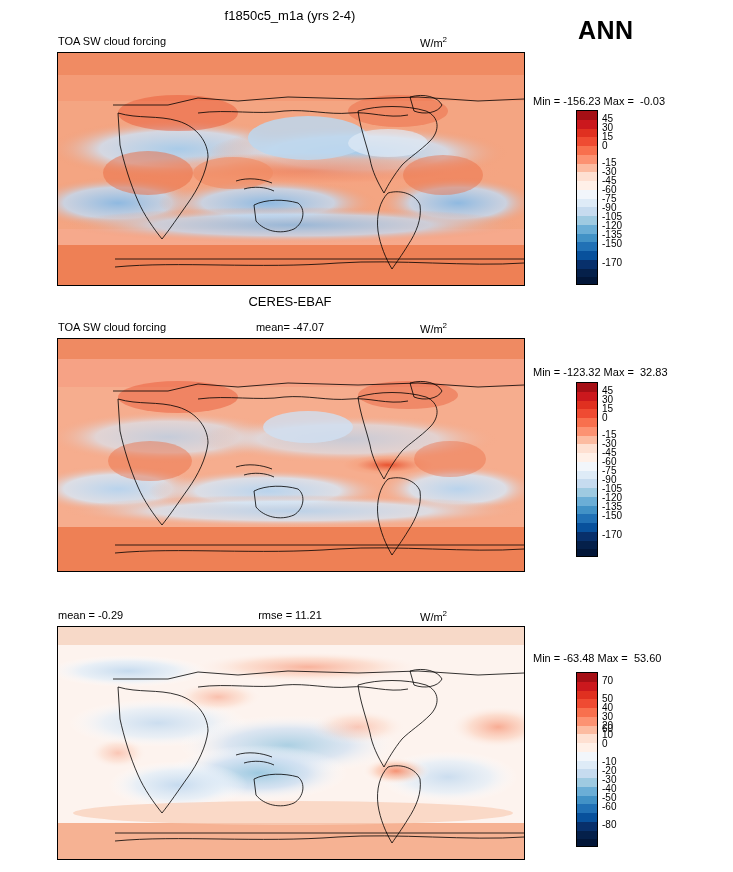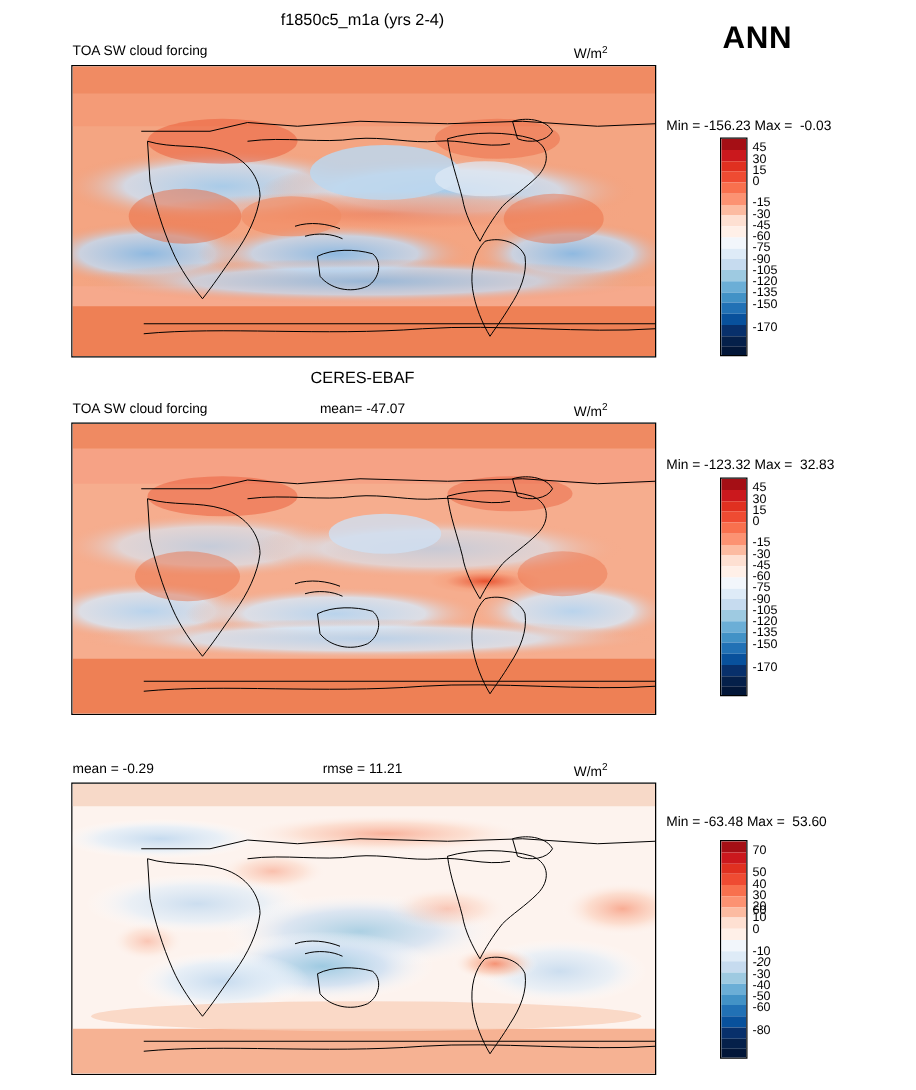--- a/index.html
+++ b/index.html
@@ -33,21 +33,21 @@
     font-size: 11px;
   }
   .label-center {
     position: absolute;
     font-size: 11px;
     text-align: center;
   }
   .label-right {
     position: absolute;
     font-size: 11px;
-    text-align: center;
+    text-align: left;
   }
   .ann-title {
     position: absolute;
     left: 578px;
     top: 16px;
     font-size: 25px;
     font-weight: bold;
     letter-spacing: 0.5px;
   }
   .minmax {
@@ -381,20 +381,20 @@
   <div class="cbar-labels" style="left:602px;top:92px;height:175px;width:40px;">
     <span class="cbar-label" style="top:4px;">70</span>
     <span class="cbar-label" style="top:13px;margin-top:39px;">60</span>
     <span class="cbar-label" style="top:22px;">50</span>
     <span class="cbar-label" style="top:31px;">40</span>
     <span class="cbar-label" style="top:40px;">30</span>
     <span class="cbar-label" style="top:49px;">20</span>
     <span class="cbar-label" style="top:58px;">10</span>
     <span class="cbar-label" style="top:67px;">0</span>
     <span class="cbar-label" style="top:85px;">-10</span>
-    <span class="cbar-label" style="top:94px;font-style:italic;">-20</span>
+    <span class="cbar-label" style="top:94px;">-20</span>
     <span class="cbar-label" style="top:103px;">-30</span>
     <span class="cbar-label" style="top:112px;">-40</span>
     <span class="cbar-label" style="top:121px;">-50</span>
     <span class="cbar-label" style="top:130px;">-60</span>
     <span class="cbar-label" style="top:148px;">-80</span>
   </div>
 </div>
 
 </body></html>

